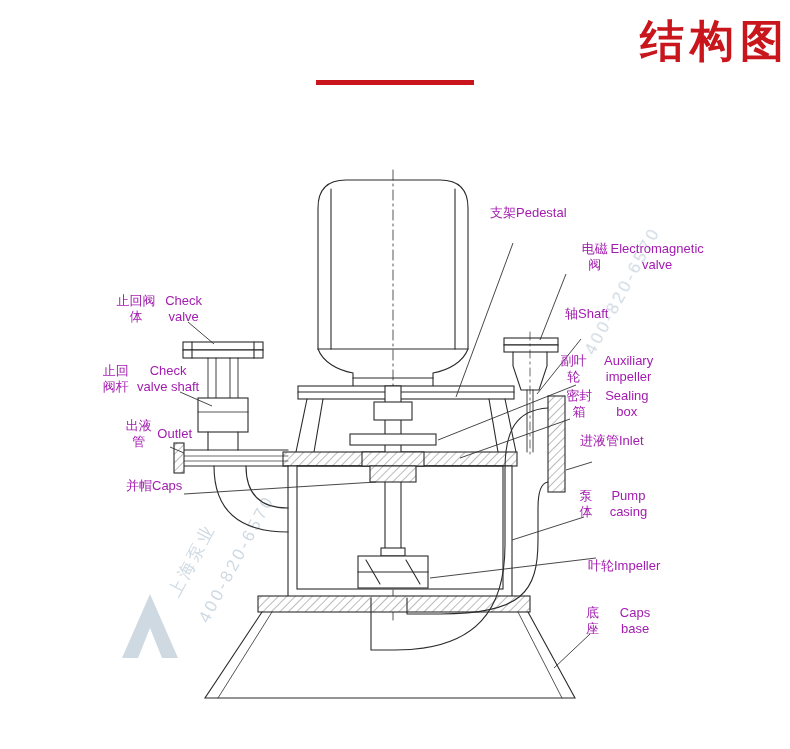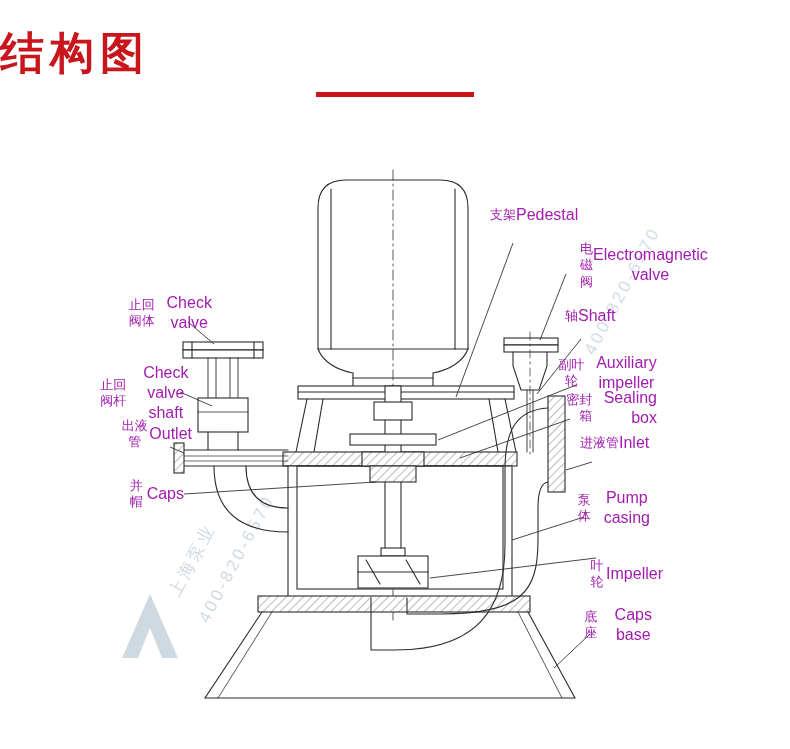--- a/index.html
+++ b/index.html
@@ -1,33 +1,33 @@
 <!DOCTYPE html>
 <html><head>
 <meta charset="utf-8">
 <style>
   html,body{margin:0;padding:0;background:#ffffff;}
   .page{
     position:relative;width:790px;height:749px;background:#fff;overflow:hidden;
     font-family:"Liberation Sans", sans-serif;
   }
-  .title-wrap{position:absolute;top:24px;left:0;width:100%;text-align:left;}
+  .title-wrap{position:absolute;top:12px;left:0;width:100%;text-align:right;}
   .page-title{
     margin:0;font-size:44px;font-weight:bold;color:#c9161c;letter-spacing:6px;
     font-family:"Liberation Sans", sans-serif;
   }
   .title-underline{width:158px;height:5px;background:#c9161c;margin:9px auto 0;}
   .diagram{position:absolute;inset:0;}
   svg.drawing{position:absolute;left:0;top:0;width:790px;height:749px;}
   .label{
     position:absolute;display:flex;flex-direction:row;align-items:center;
     text-align:center;color:#a21caf;line-height:1.25;
   }
   .label .zh{font-size:13px;}
-  .label .en{font-size:16px;}
+  .label .en{font-size:13px;}
   .wm{font-size:17px;fill:#93aabf;letter-spacing:3px;}
 </style>
 </head>
 <body>
 
 <div class="page">
 
   <div class="title-wrap">
     <h1 class="page-title">结构图</h1>
     <div class="title-underline"></div>
@@ -157,41 +157,41 @@
       <span class="en">Electromagnetic valve</span>
     </div>
     <div class="label" style="left:565px;top:306px;width:60px;">
       <span class="zh">轴</span>
       <span class="en">Shaft</span>
     </div>
     <div class="label" style="left:558px;top:353px;width:110px;">
       <span class="zh">副叶轮</span>
       <span class="en">Auxiliary impeller</span>
     </div>
-    <div class="label" style="left:562px;top:388px;width:95px;text-align:right;">
+    <div class="label" style="left:562px;top:388px;width:95px;">
       <span class="zh">密封箱</span>
       <span class="en">Sealing box</span>
     </div>
     <div class="label" style="left:580px;top:433px;width:75px;">
       <span class="zh">进液管</span>
       <span class="en">Inlet</span>
     </div>
     <div class="label" style="left:575px;top:488px;width:85px;">
       <span class="zh">泵体</span>
       <span class="en">Pump casing</span>
     </div>
     <div class="label" style="left:588px;top:558px;width:75px;">
       <span class="zh">叶轮</span>
       <span class="en">Impeller</span>
     </div>
     <div class="label" style="left:580px;top:605px;width:85px;">
       <span class="zh">底座</span>
       <span class="en">Caps base</span>
     </div>
-    <div class="label" style="left:124px;top:293px;width:95px;align-items:center;">
+    <div class="label" style="left:116px;top:293px;width:95px;align-items:center;">
       <span class="zh">止回阀体</span>
       <span class="en">Check valve</span>
     </div>
     <div class="label" style="left:98px;top:363px;width:105px;">
       <span class="zh">止回阀杆</span>
       <span class="en">Check valve shaft</span>
     </div>
     <div class="label" style="left:120px;top:418px;width:72px;">
       <span class="zh">出液管</span>
       <span class="en">Outlet</span>

